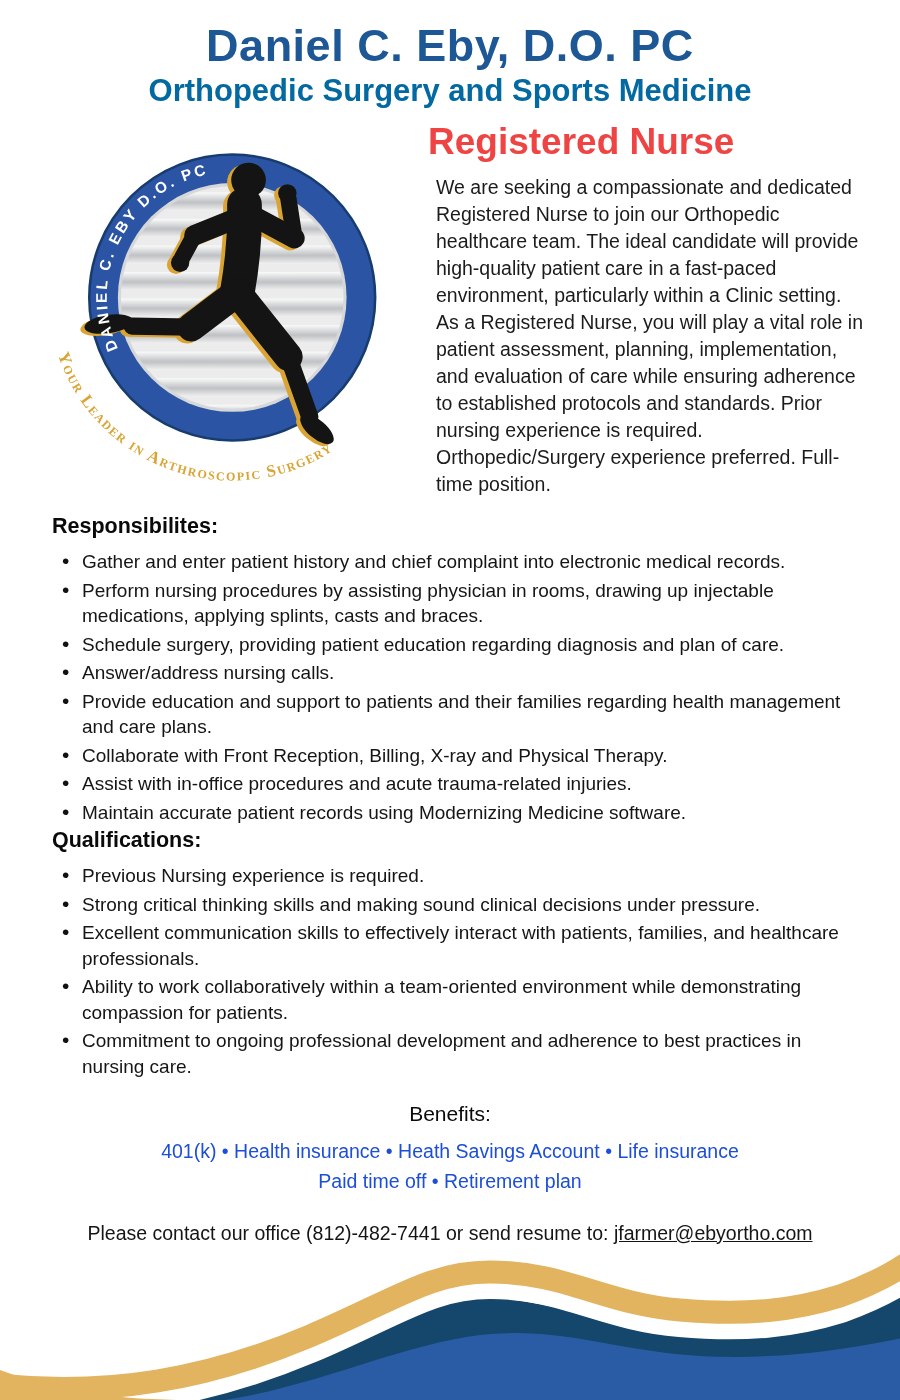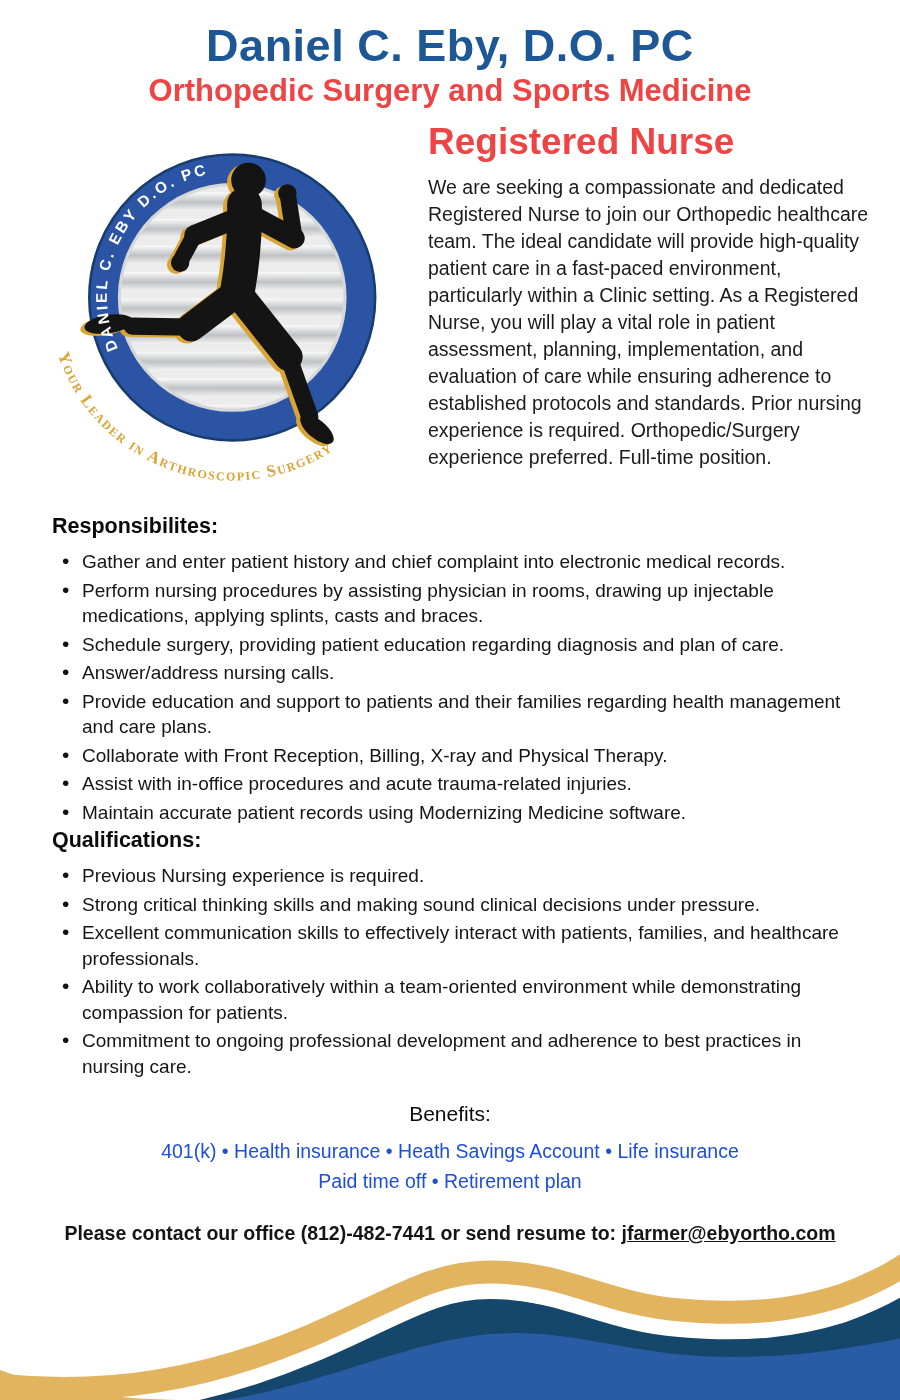--- a/index.html
+++ b/index.html
@@ -7,46 +7,46 @@
     position:relative;
     width:900px;height:1400px;
     background:#ffffff;
     overflow:hidden;
     font-family:"Liberation Sans", sans-serif;
     color:#1c1c1c;
   }
   
   .header{position:absolute;top:21px;left:0;width:900px;text-align:center;}
   .title{font-size:45px;font-weight:bold;color:#1d5796;line-height:1.1;margin:0;letter-spacing:.5px;}
-  .subtitle{font-size:31px;font-weight:bold;color:#ef4444;line-height:1.15;margin:2px 0 0;}
+  .subtitle{font-size:31px;font-weight:bold;color:#0369a1;line-height:1.15;margin:2px 0 0;}
   
   .logo-wrap{position:absolute;left:28px;top:138px;width:388px;height:370px;}
   .logo-svg{width:100%;height:100%;}
   .right-col{position:absolute;left:428px;top:122px;width:446px;}
   .job-heading{font-size:37px;font-weight:bold;color:#ef4444;margin:0 0 11px 0;line-height:1.1;}
-  .intro{font-size:19.5px;line-height:27px;color:#1b1b1b;margin:0;}
+  .intro{font-size:19.5px;line-height:27px;color:#1b1b1b;margin:8px;}
   
   .section-resp{position:absolute;left:52px;top:514px;width:812px;}
   .section-qual{position:absolute;left:52px;top:828px;width:812px;}
   .sec-heading{font-size:21.5px;font-weight:bold;color:#0a0a0a;margin:0 0 10px 0;}
   ul.bullets{list-style:none;margin:0;padding:0;}
   ul.bullets li{
     position:relative;padding-left:30px;margin:0 0 3px 0;
     font-size:19px;line-height:25.5px;color:#151515;
   }
   ul.bullets li::before{
     content:"\2022";position:absolute;left:10px;top:-1px;
     font-size:21px;color:#111;
   }
   
   .benefits{position:absolute;left:0;top:1102px;width:900px;text-align:center;}
   .benefits-heading{font-size:21px;font-weight:normal;color:#0a0a0a;margin:0 0 14px 0;}
   .benefits-line{font-size:19.5px;color:#1d4ed8;margin:0 0 7px 0;}
   
-  .contact{position:absolute;left:0;top:1222px;width:900px;text-align:center;font-size:19.5px;color:#151515;font-weight:bold;}
+  .contact{position:absolute;left:0;top:1222px;width:900px;text-align:center;font-size:19.5px;color:#151515;}
   .contact a{color:#151515;text-decoration:underline;}
   
   .wave-wrap{position:absolute;left:0;bottom:0;width:900px;height:148px;}
 </style>
 </head>
 <body>
 
 <div class="page">
 
   <div class="header">

